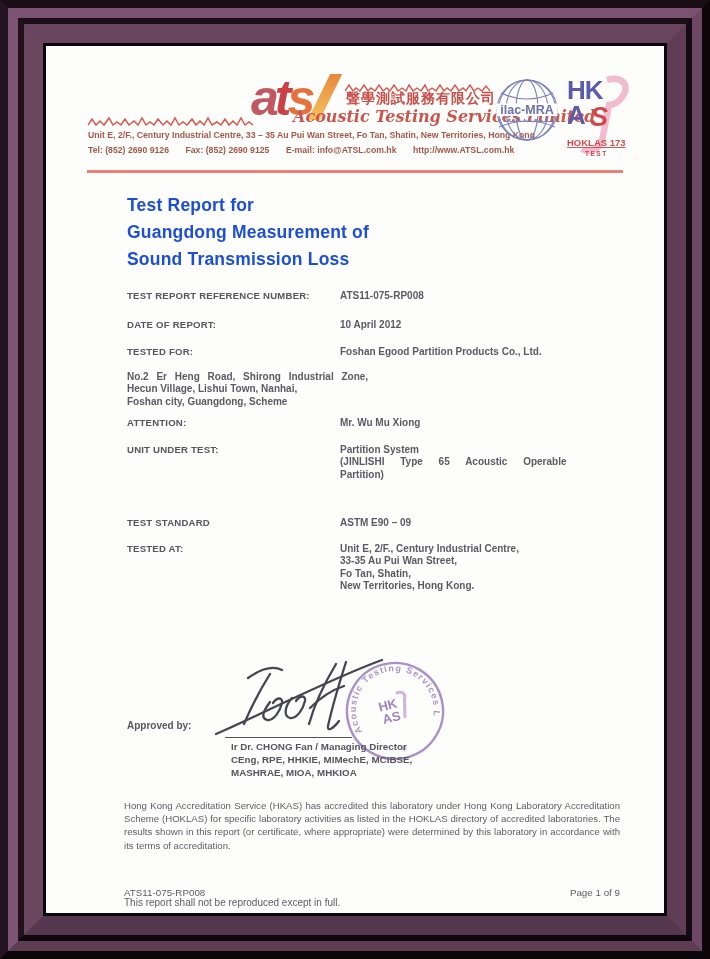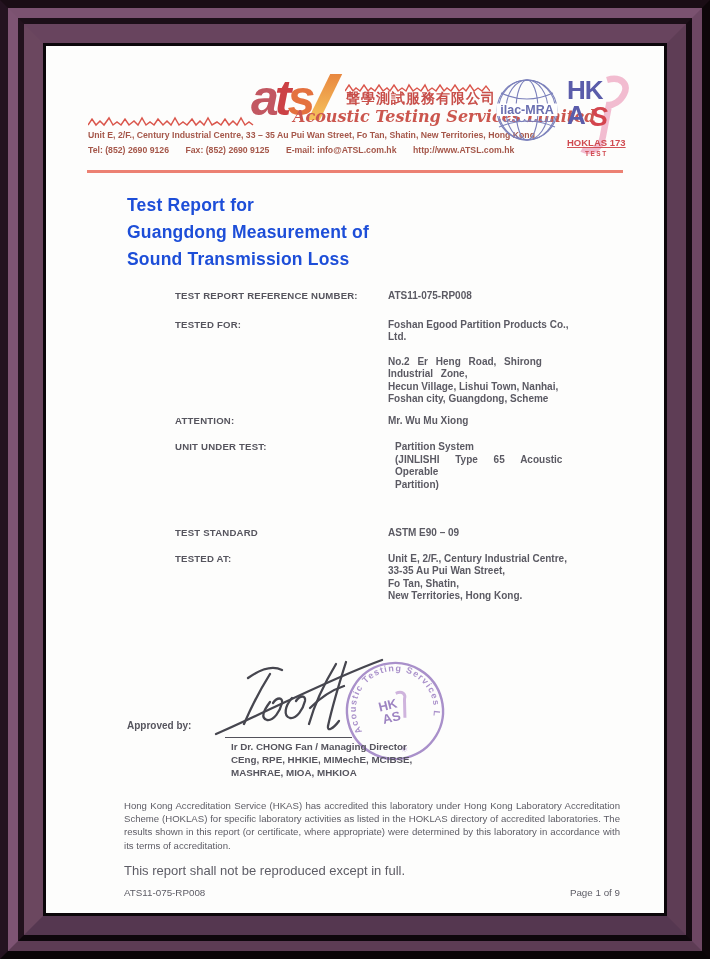--- a/index.html
+++ b/index.html
@@ -23,35 +23,35 @@
   .addr.l1{top:62px;} .addr.l2{top:77px;}
   .addr .gap{margin-right:14px;}
   .ilac{position:absolute;left:407px;top:10px;}
   .hkas{position:absolute;left:477px;top:6px;}
   .rule{position:absolute;left:41px;top:124px;width:536px;height:3px;background:#ec8173;}
   
   .title{position:absolute;left:81px;top:146px;font-size:17.5px;line-height:27px;font-weight:800;color:#1d4ed8;letter-spacing:.2px;}
   
   .fields{position:absolute;left:81px;top:244px;width:458px;color:#5b5a63;}
   .frow{display:flex;font-size:10px;line-height:12.5px;font-weight:700;}
-  .flabel{width:213px;flex:none;font-size:9.6px;color:#56555e;letter-spacing:.2px;margin-left:48px;}
+  .flabel{width:213px;flex:none;font-size:9.6px;color:#56555e;letter-spacing:.2px;}
   .fvalue{flex:1;}
   .mb16{margin-bottom:16px;} .mb15{margin-bottom:15px;} .mb12{margin-bottom:12px;}
-  .mb9{margin-bottom:9px;} .mb14{margin-bottom:14px;} .mb36{margin-bottom:36px;gap:7px;} .mb13{margin-bottom:13px;}
+  .mb9{margin-bottom:9px;flex-direction:column;} .mb14{margin-bottom:14px;} .mb36{margin-bottom:36px;} .mb13{margin-bottom:13px;}
   .ws1{word-spacing:5px;} .ws2{word-spacing:10px;} .ws3{word-spacing:13px;}
   
   .approval{position:absolute;left:81px;top:608px;width:470px;height:140px;color:#5b5a63;}
   .approved-by{position:absolute;left:0;top:66px;font-size:10px;font-weight:700;color:#56555e;}
   .sig-svg{position:absolute;left:85px;top:2px;}
   .sig-line{position:absolute;left:98px;top:83px;width:127px;border-bottom:1.6px solid #53525b;}
   .sig-name{position:absolute;left:104px;top:86px;font-size:9.8px;line-height:13px;font-weight:700;color:#56555e;white-space:nowrap;}
   .stamp{position:absolute;left:217px;top:6px;width:102px;height:102px;transform:rotate(-14deg);opacity:.85;}
   
   .footer-para{position:absolute;left:78px;top:753px;width:496px;font-size:9.6px;line-height:13.2px;color:#5d5c65;text-align:justify;font-weight:500;}
-  .repro-note{position:absolute;left:78px;top:817px;font-size:13px;color:#5d5c65;font-weight:500;}
+  .repro-note{position:absolute;left:78px;top:851px;font-size:10px;color:#5d5c65;font-weight:500;}
   .bottom-row{position:absolute;left:78px;top:841px;width:496px;display:flex;justify-content:space-between;font-size:9.8px;color:#5d5c65;font-weight:500;}
 </style>
 </head>
 <body>
 
 <div class="frame1">
 <div class="frame2">
 <div class="frame3">
 <div class="frame4">
 <div class="page">
@@ -109,20 +109,24 @@
     <div>Test Report for</div>
     <div>Guangdong Measurement of</div>
     <div>Sound Transmission Loss</div>
   </div>
 
   <div class="fields">
     <div class="frow mb16">
       <div class="flabel">TEST REPORT REFERENCE NUMBER:</div>
       <div class="fvalue">ATS11-075-RP008</div>
     </div>
+    <div class="frow mb15">
+      <div class="flabel">DATE OF REPORT:</div>
+      <div class="fvalue">10 April 2012</div>
+    </div>
     <div class="frow mb12">
       <div class="flabel">TESTED FOR:</div>
       <div class="fvalue">Foshan Egood Partition Products Co., Ltd.</div>
     </div>
     <div class="frow mb9">
       <div class="flabel"></div>
       <div class="fvalue">
         <div class="ws1">No.2 Er Heng Road, Shirong Industrial Zone,</div>
         <div>Hecun Village, Lishui Town, Nanhai,</div>
         <div>Foshan city, Guangdong, Scheme</div>

